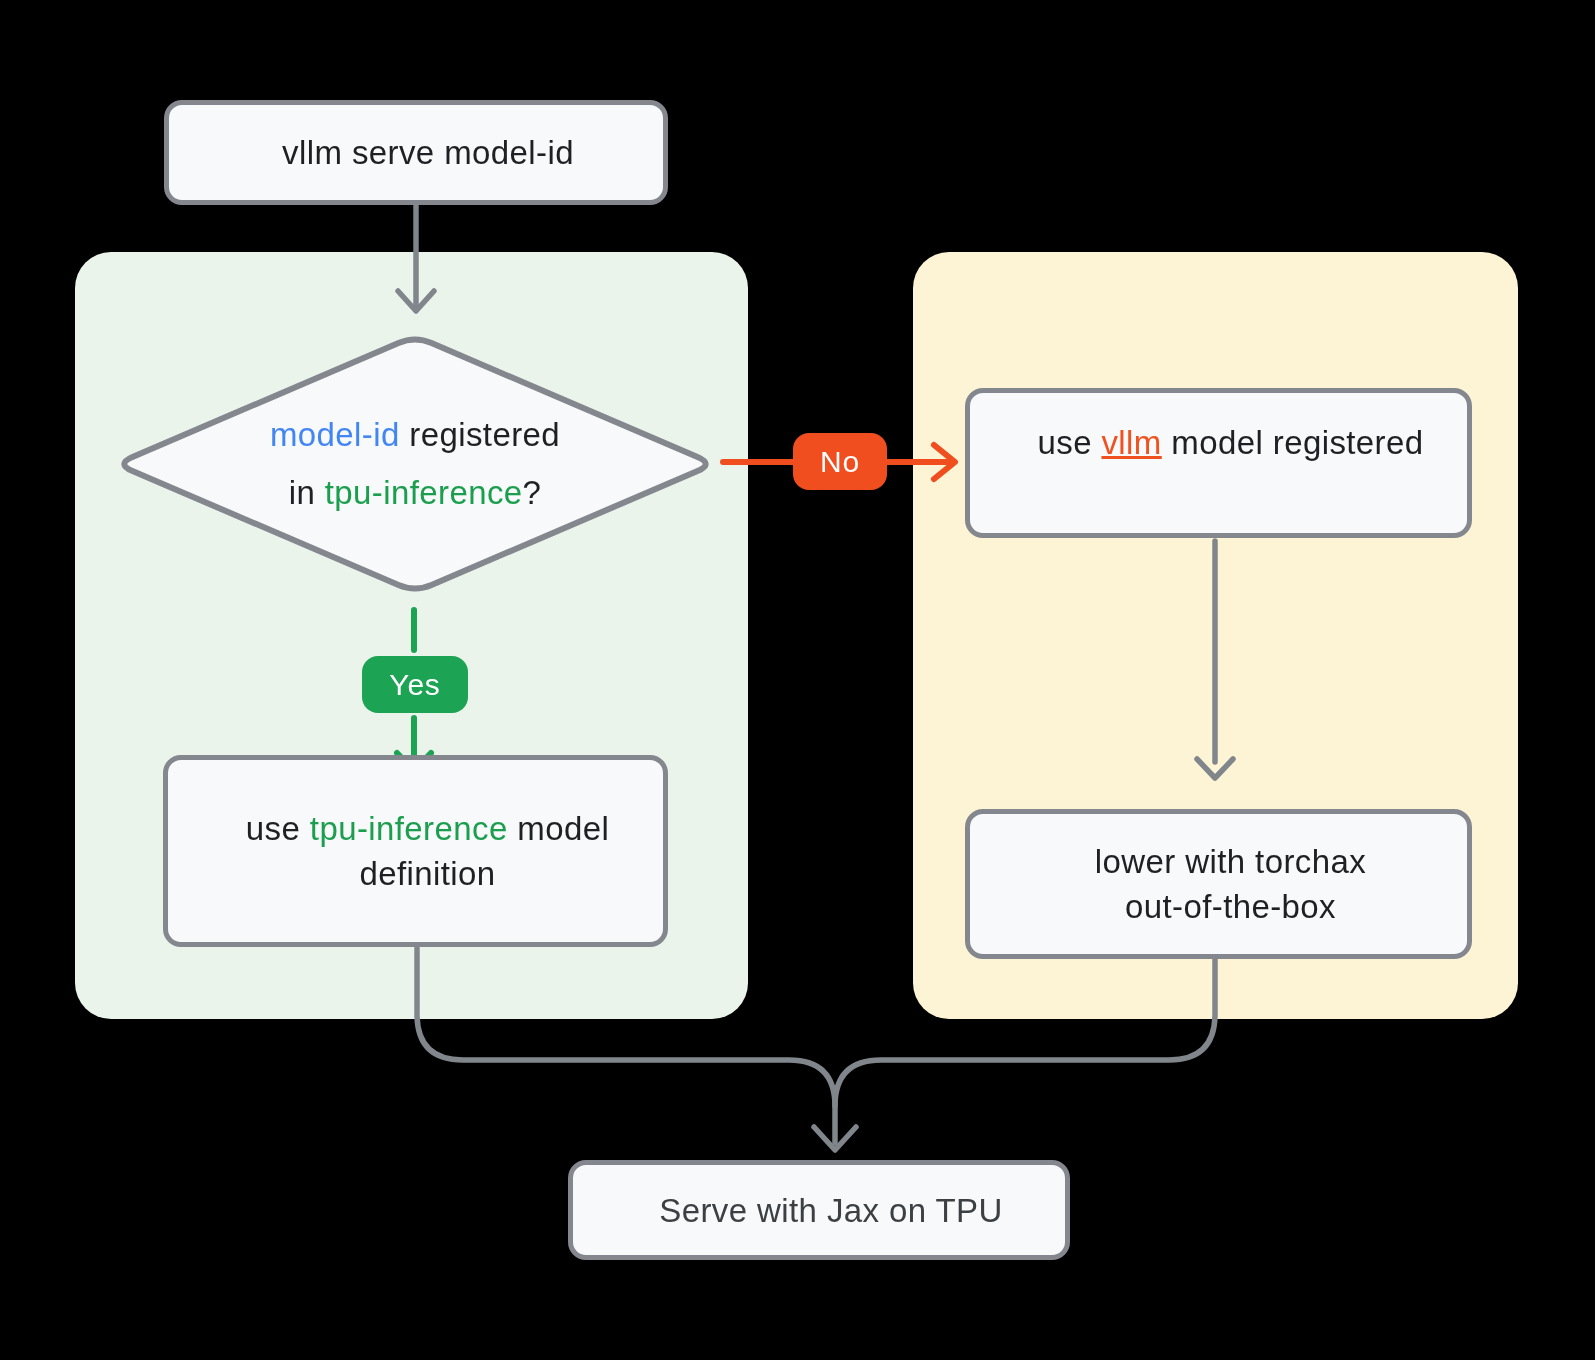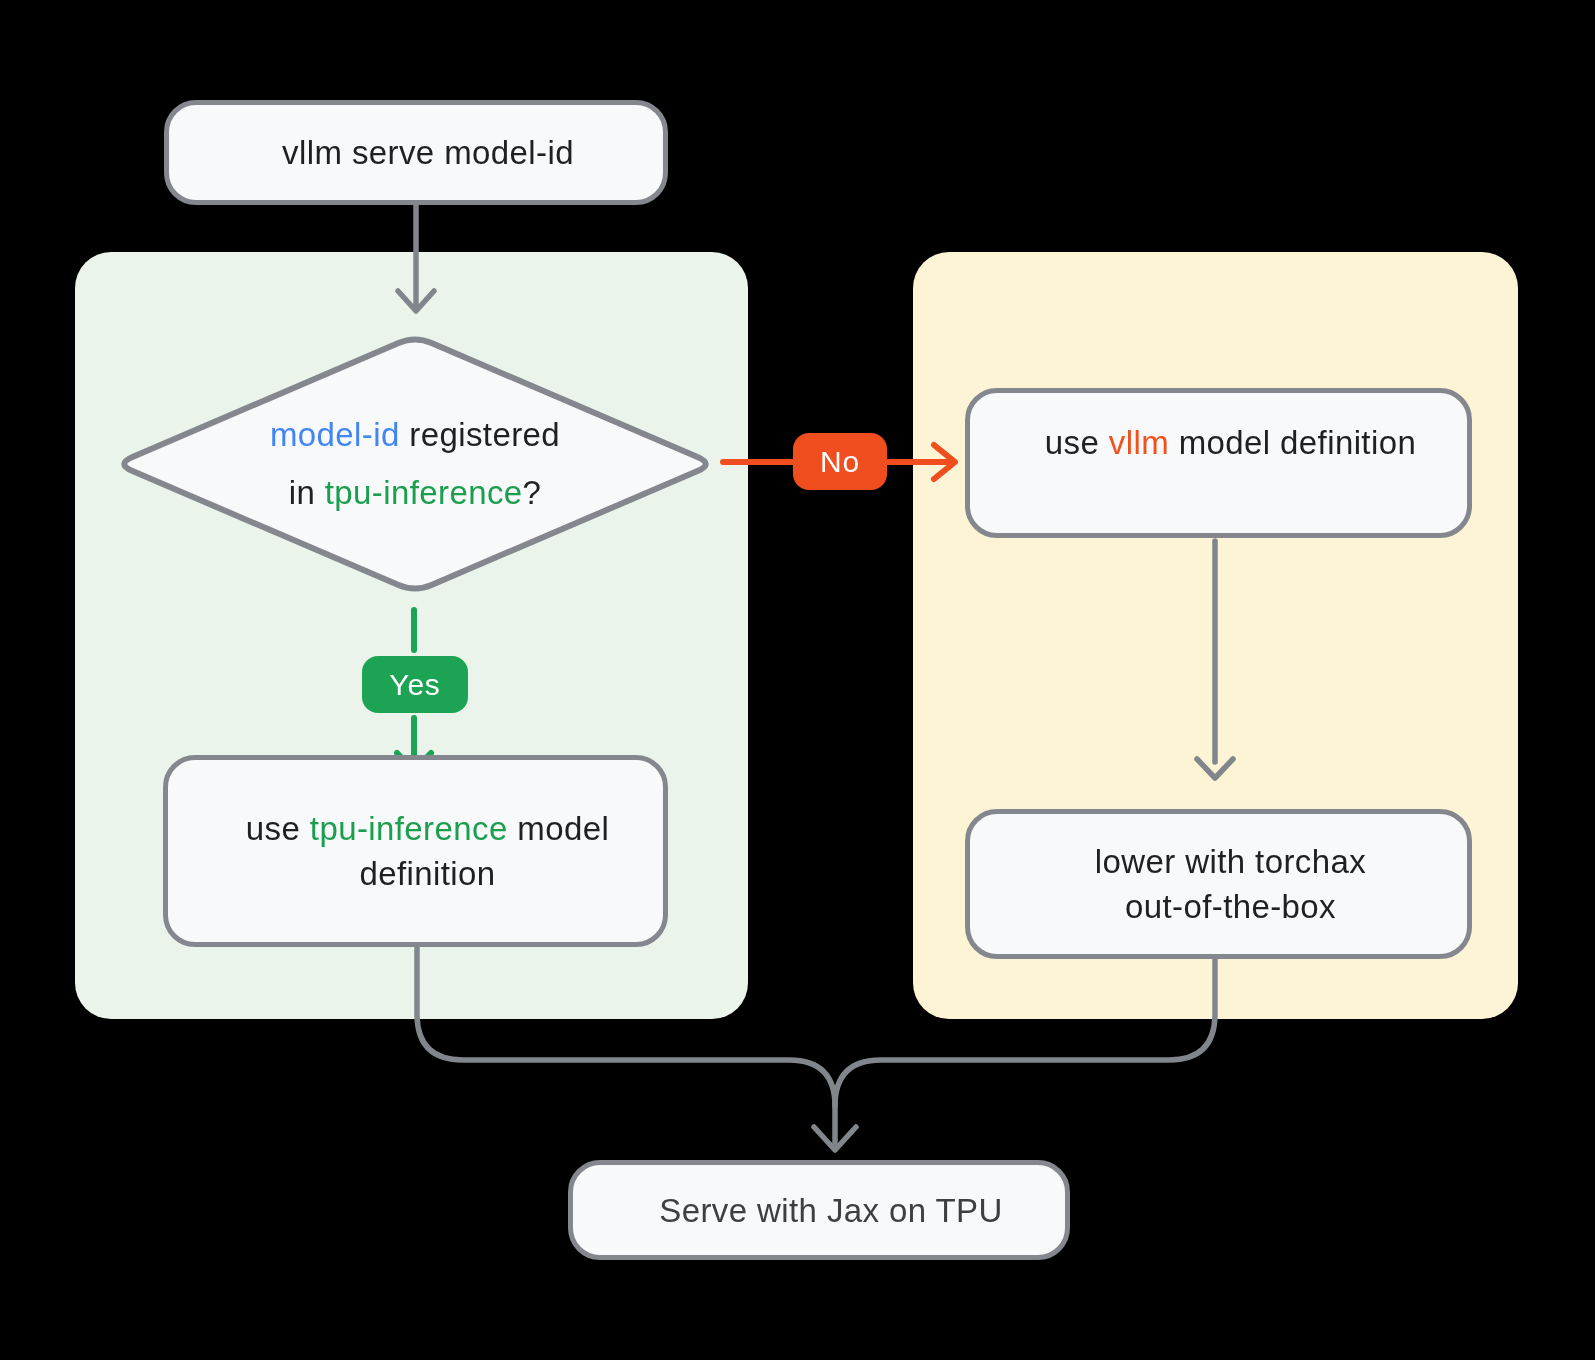--- a/index.html
+++ b/index.html
@@ -35,21 +35,21 @@
   .edges path { fill: none; stroke-linecap: round; stroke-linejoin: round; }
   .edges .gray   { stroke: var(--edge-gray);     stroke-width: 5.5px; }
   .edges .green  { stroke: var(--accent-green);  stroke-width: 6px; }
   .edges .orange { stroke: var(--accent-orange); stroke-width: 6px; }
 
   .node {
     position: absolute;
     box-sizing: border-box;
     background: var(--node-fill);
     border: 5px solid var(--node-border);
-    border-radius: 32px;
+    border-radius: 18px;
     display: flex;
     flex-direction: column;
     align-items: center;
     justify-content: center;
     color: var(--text-dark);
     font-size: 33px;
     font-weight: 500;
     letter-spacing: 0.4px;
     line-height: 45px;
     padding-left: 24px;
@@ -72,21 +72,21 @@
     left: 0; top: 0; width: 100%; height: 100%;
     display: flex; flex-direction: column;
     align-items: center; justify-content: center;
     text-align: center;
     color: var(--text-dark);
     font-size: 33px; font-weight: 500;
     letter-spacing: 0.4px; line-height: 46px; gap: 12px;
   }
   .seg-blue   { color: var(--accent-blue); }
   .seg-green  { color: var(--text-green); }
-  .seg-orange { color: var(--text-orange); }
+  .seg-orange { color: var(--text-orange); text-decoration: underline; }
 
   .badge {
     position: absolute;
     display: flex; align-items: center; justify-content: center;
     border-radius: 16px;
     color: var(--badge-text);
     font-size: 30px; font-weight: 500; letter-spacing: 0.8px;
   }
   .badge.yes { left: 362px; top: 656px; width: 106px; height: 57px;
                background: var(--accent-green); }
@@ -146,21 +146,21 @@
 
   <div class="node tpu">
     <div>
       <span>use </span><span class="seg-green">tpu-inference</span><span> model</span>
     </div>
     <div>definition</div>
   </div>
 
   <div class="node vllm">
     <div>
-      <span>use </span><span class="seg-orange">vllm</span><span> model definition</span>
+      <span>use </span><span class="seg-orange">vllm</span><span> model registered</span>
     </div>
   </div>
 
   <div class="node torchax">
     <div>lower with torchax</div>
     <div>out-of-the-box</div>
   </div>
 
   <div class="node serve">
     <span>Serve with Jax on TPU</span>

